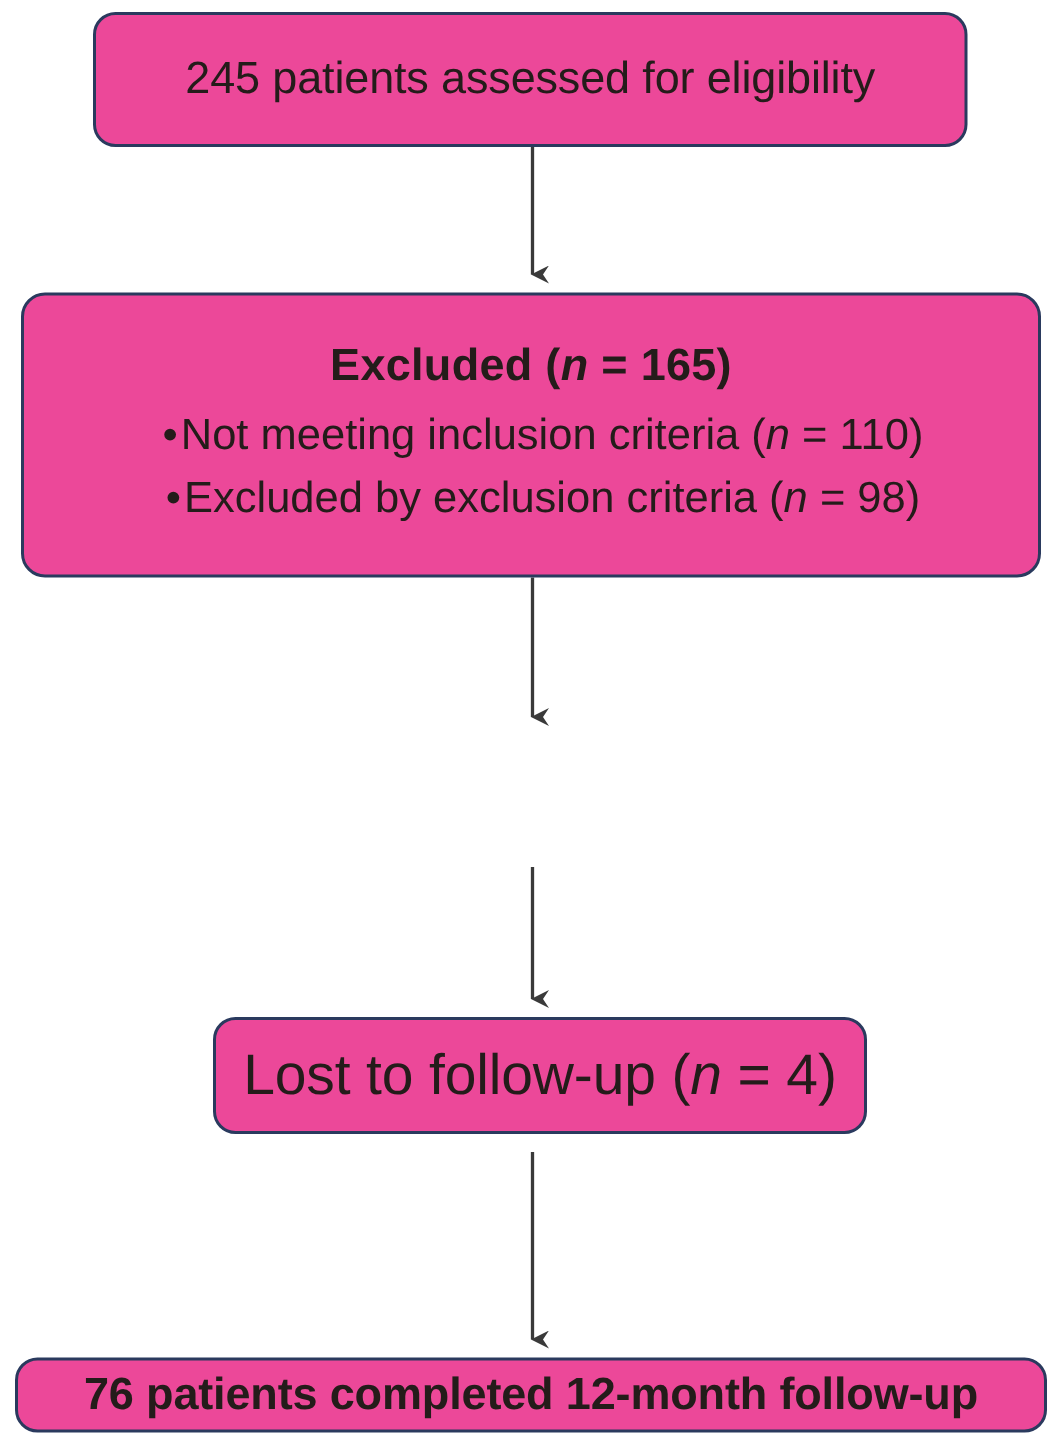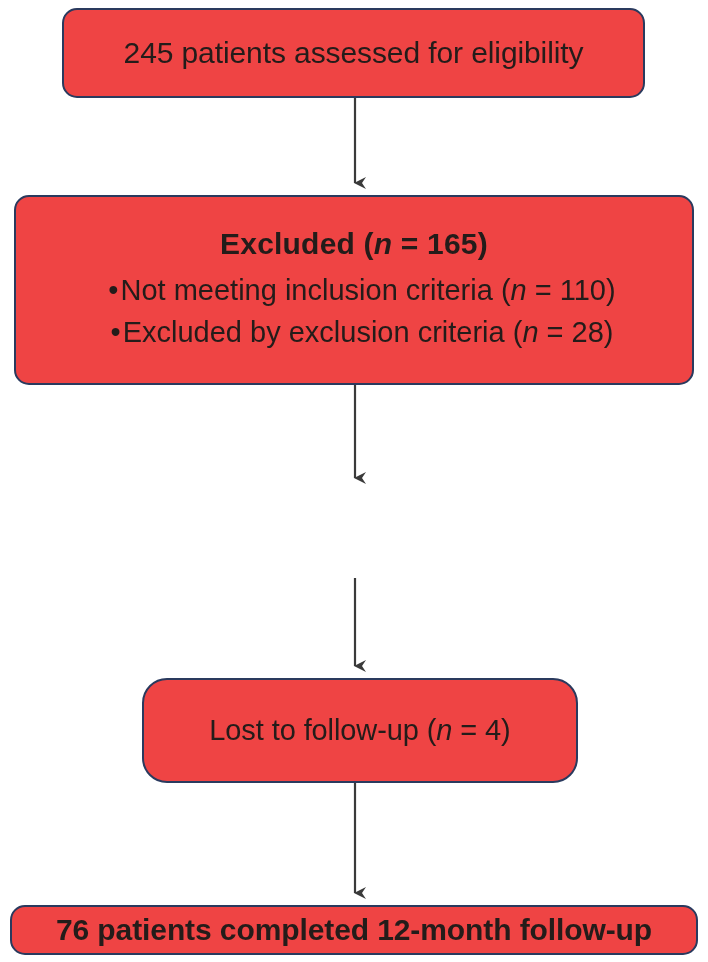--- a/index.html
+++ b/index.html
@@ -19,21 +19,21 @@
     width: 708px;
     height: 962px;
     overflow: hidden;
     background: #ffffff;
   }
 
   
   .node {
     position: absolute;
     box-sizing: border-box;
-    background: #ef4444;
+    background: #ec4899;
     border: 2px solid #2a3a5e;
     border-radius: 15px;
     display: flex;
     flex-direction: column;
     align-items: center;
     justify-content: center;
     color: #241c1a;
     text-align: center;
   }
 
@@ -58,20 +58,21 @@
   }
 
   
   #node-excluded {
     left: 14px;
     top: 195px;
     width: 680px;
     height: 190px;
     font-size: 29px;
     justify-content: center;
+    border-radius: 16px;
   }
   #node-excluded .excl-title {
     font-weight: bold;
     font-size: 30px;
     margin-bottom: 9px;
     letter-spacing: 0.2px;
   }
   #node-excluded .excl-list {
     display: block;
     width: 100%;
@@ -97,23 +98,22 @@
     height: 88px;
     font-size: 30px;
     font-weight: bold;
   }
 
   
   #node-lost {
     left: 142px;
     top: 678px;
     width: 436px;
-    height: 105px;
-    font-size: 29px;
-    border-radius: 25px;
+    height: 78px;
+    font-size: 38px;
   }
 
   
   #node-completed {
     left: 10px;
     top: 905px;
     width: 688px;
     height: 50px;
     font-size: 30px;
     font-weight: bold;
@@ -163,21 +163,21 @@
   </div>
 
   <div id="node-excluded" class="node">
 
     <span class="node-line excl-title"><span>Excluded (</span><span class="n-italic">n</span><span> = 165)</span></span>
 
     <span class="excl-list">
 
       <span class="excl-item"><span class="bullet-dot">•</span><span>Not meeting inclusion criteria (</span><span class="n-italic">n</span><span> = 110)</span></span>
 
-      <span class="excl-item"><span class="bullet-dot">•</span><span>Excluded by exclusion criteria (</span><span class="n-italic">n</span><span> = 28)</span></span>
+      <span class="excl-item"><span class="bullet-dot">•</span><span>Excluded by exclusion criteria (</span><span class="n-italic">n</span><span> = 98)</span></span>
 
     </span>
   </div>
 
 
   <div id="node-lost" class="node">
     <span class="node-line"><span>Lost to follow-up (</span><span class="n-italic">n</span><span> = 4)</span></span>
   </div>
 
   <div id="node-completed" class="node">

